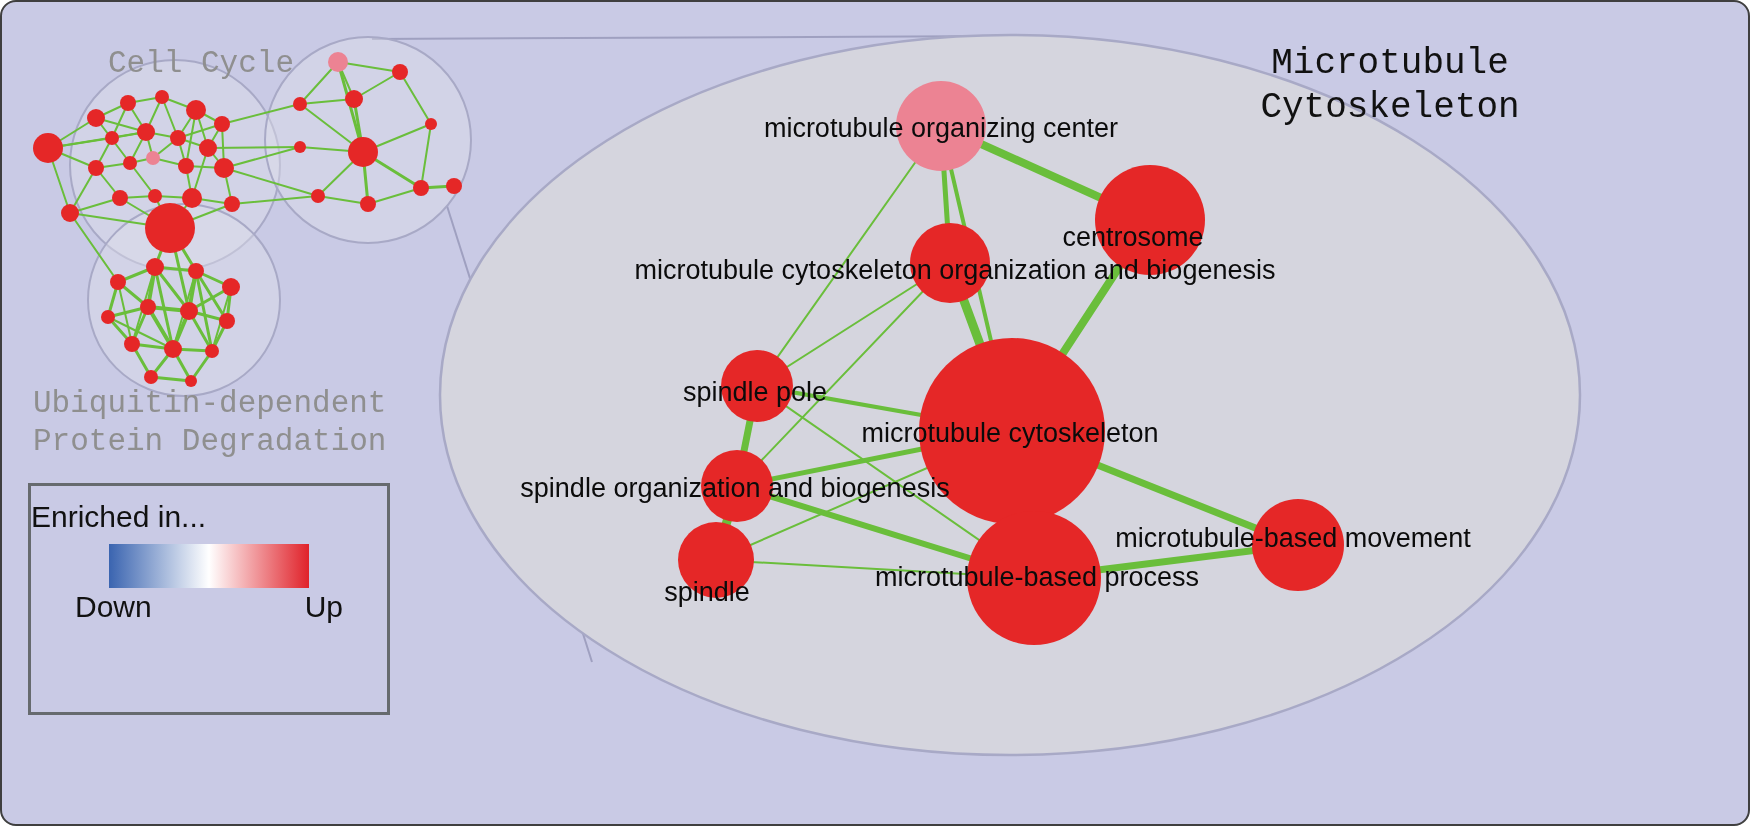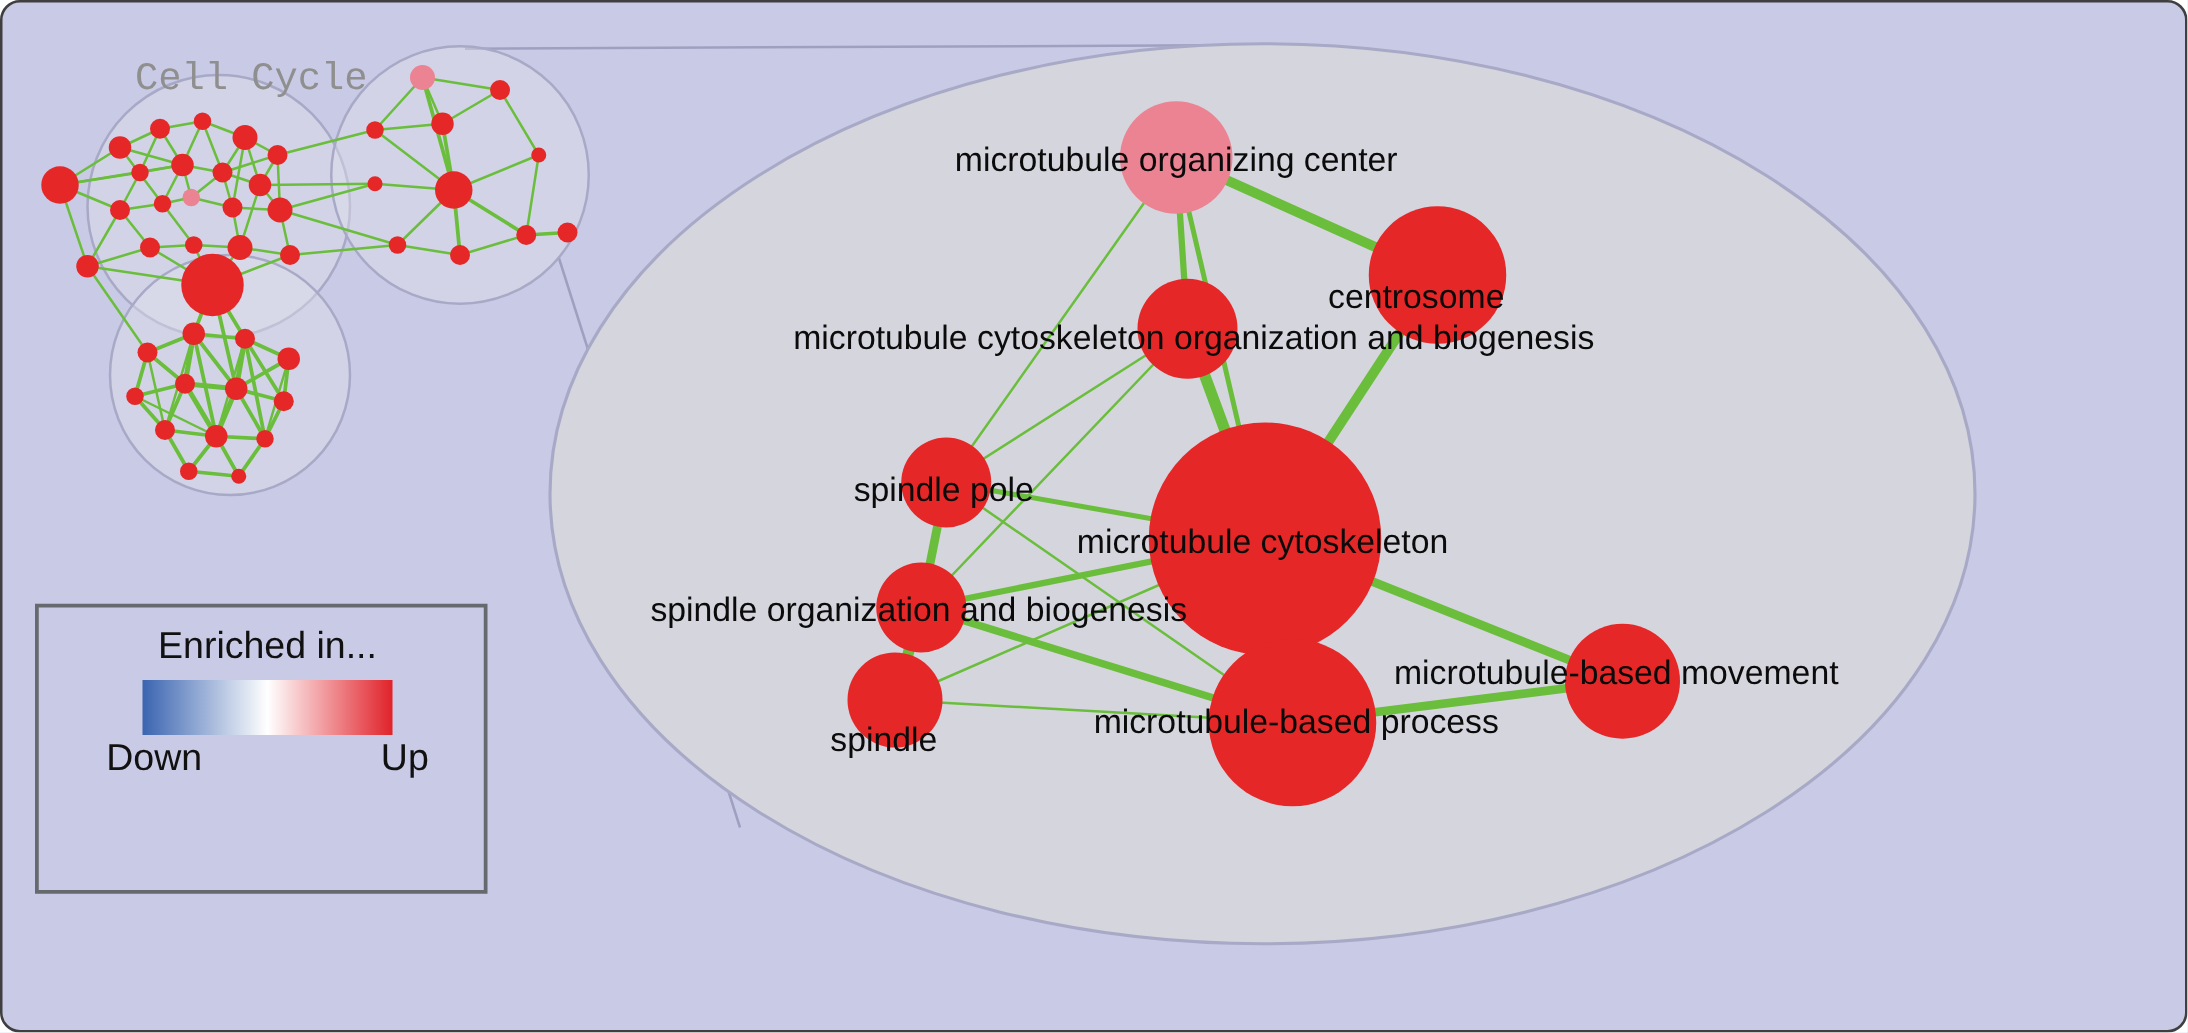--- a/index.html
+++ b/index.html
@@ -11,21 +11,21 @@
     position:absolute;inset:0;background:#c9cae5;
     border:2px solid #3f3f3f;border-radius:16px;box-sizing:border-box;
   }
   svg{position:absolute;left:0;top:0;}
   svg text{font-family:"Liberation Sans","DejaVu Sans",sans-serif;}
   .overlay{position:absolute;z-index:3;font-family:Liberation Mono, monospace;}
   .cluster-label{color:#8f8f8f;font-size:31px;line-height:38px;}
   .zoom-title{color:#111;font-size:36px;line-height:44px;text-align:center;width:320px;}
   .legend{
     position:absolute;left:28px;top:483px;width:362px;height:232px;
-    border:3px solid #666a6e;box-sizing:border-box;z-index:3;text-align:center;padding-left:10px;
+    border:3px solid #666a6e;box-sizing:border-box;z-index:3;
   }
   .legend-title{font-size:30px;color:#111;margin-top:14px;}
   .legend-gradient{width:200px;height:44px;margin:10px auto 0 auto;}
   .legend-downup{display:flex;justify-content:space-between;padding:0 44px;font-size:30px;color:#111;margin-top:2px;gap:16px;}
   .legend-caption{font-size:25px;color:#111;line-height:31px;margin-top:6px;}
 </style>
 </head>
 <body>
 
 <div class="canvas">
@@ -239,22 +239,28 @@
         <text x="735" y="488" text-anchor="middle" dominant-baseline="central" font-size="27" fill="#0b0b0b">spindle organization and biogenesis</text>
         <text x="1293" y="538" text-anchor="middle" dominant-baseline="central" font-size="27" fill="#0b0b0b">microtubule-based movement</text>
         <text x="1037" y="577" text-anchor="middle" dominant-baseline="central" font-size="27" fill="#0b0b0b">microtubule-based process</text>
         <text x="707" y="592" text-anchor="middle" dominant-baseline="central" font-size="27" fill="#0b0b0b">spindle</text>
       </g>
   </svg>
 
   <div class="overlay cluster-label" style="left:108px;top:45px;">Cell Cycle</div>
 
   <div class="overlay cluster-label" style="left:33px;top:385px;">
+    <div>Ubiquitin-dependent</div>
+    <div>Protein Degradation</div>
   </div>
 
+  <div class="overlay zoom-title" style="left:1230px;top:42px;">
+    <div>Microtubule</div>
+    <div>Cytoskeleton</div>
+  </div>
 
   <div class="legend">
     <div class="legend-title">Enriched in...</div>
     <div class="legend-gradient" id="legend-gradient" style="background: linear-gradient(90deg, rgb(58, 100, 176) 0%, rgb(255, 255, 255) 50%, rgb(224, 34, 42) 100%);"></div>
     <div class="legend-downup">
       <span>Down</span>
       <span>Up</span>
     </div>
   </div>
 </div>

